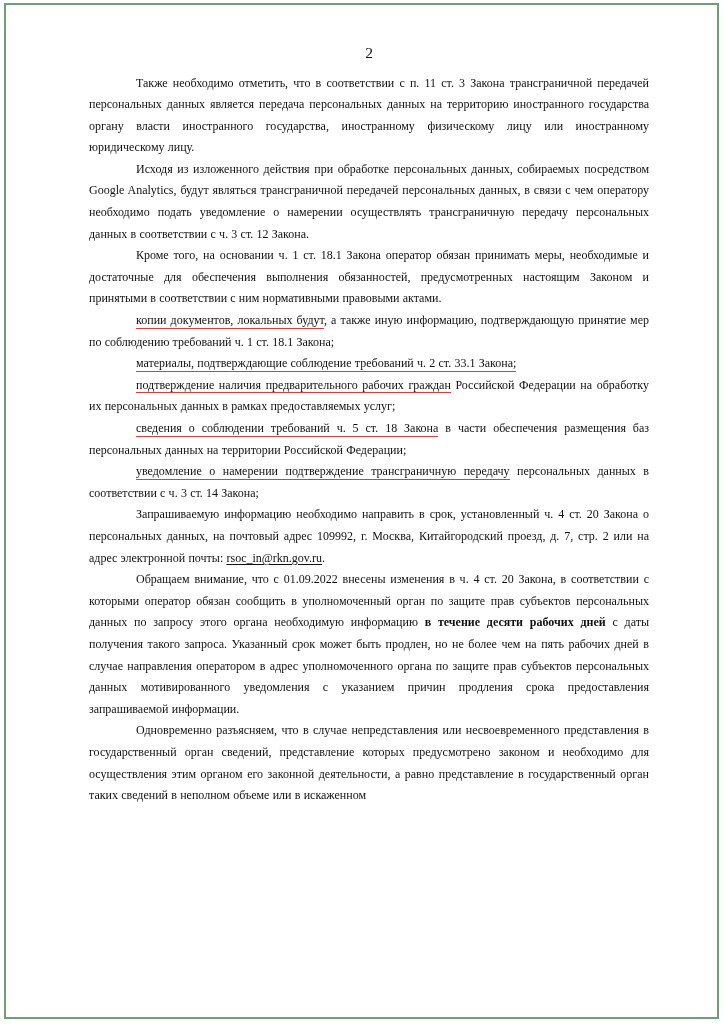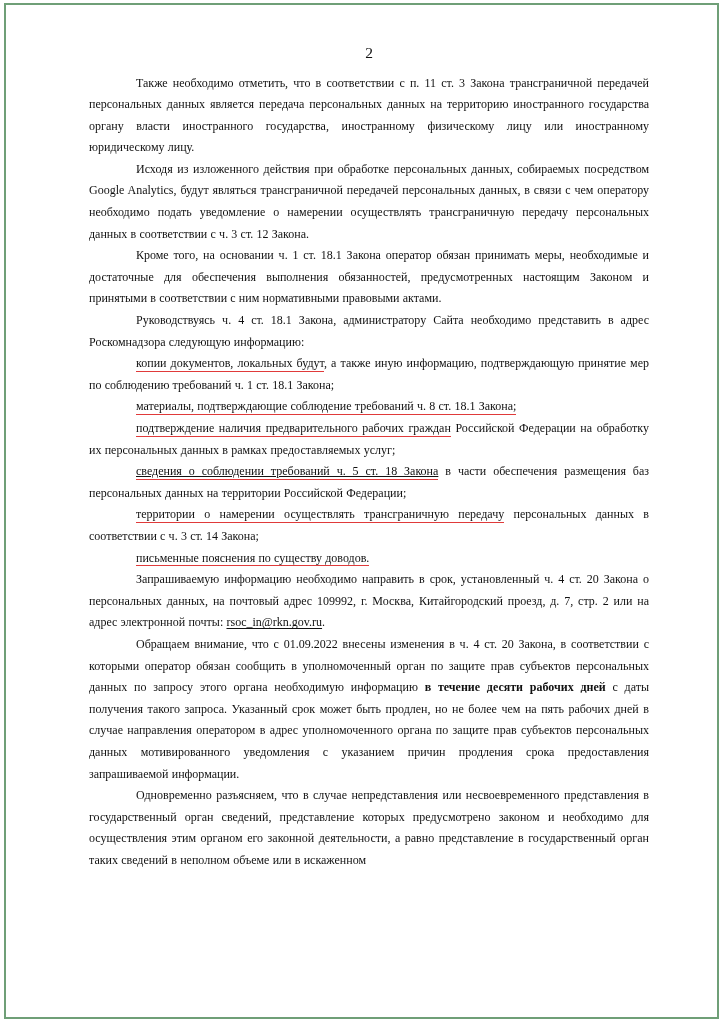--- a/index.html
+++ b/index.html
@@ -81,47 +81,41 @@
     </p>
 
     <p class="para">
       <span>Исходя из изложенного действия при обработке персональных данных, собираемых посредством Google Analytics, будут являться трансграничной передачей персональных данных, в связи с чем оператору необходимо подать уведомление о намерении осуществлять трансграничную передачу персональных данных в соответствии с ч. 3 ст. 12 Закона.</span>
     </p>
 
     <p class="para">
       <span>Кроме того, на основании ч. 1 ст. 18.1 Закона оператор обязан принимать меры, необходимые и достаточные для обеспечения выполнения обязанностей, предусмотренных настоящим Законом и принятыми в соответствии с ним нормативными правовыми актами.</span>
     </p>
 
-    <p class="para">
-      <span>Руководствуясь ч. 4 ст. 18.1 Закона, администратору Сайта необходимо представить в адрес Роскомнадзора следующую информацию:</span>
-    </p>
 
     <p class="para">
       <span class="ru" style="border-bottom-color: rgb(224, 58, 58);">копии документов, локальных будут</span><span>, а также иную информацию, подтверждающую принятие мер по соблюдению требований ч. 1 ст. 18.1 Закона;</span>
     </p>
 
     <p class="para">
-      <span class="ru" style="border-bottom-color: rgb(224, 58, 58);">материалы, подтверждающие соблюдение требований ч. 8 ст. 18.1 Закона;</span>
+      <span class="ru" style="border-bottom-color: rgb(224, 58, 58);">материалы, подтверждающие соблюдение требований ч. 2 ст. 33.1 Закона;</span>
     </p>
 
     <p class="para">
       <span class="ru" style="border-bottom-color: rgb(224, 58, 58);">подтверждение наличия предварительного рабочих граждан</span><span> Российской Федерации на обработку их персональных данных в рамках предоставляемых услуг;</span>
     </p>
 
     <p class="para">
-      <span class="ru" style="border-bottom-color: rgb(224, 58, 58); text-decoration: underline;">сведения о соблюдении требований ч. 5 ст. 18 Закона</span><span> в части обеспечения размещения баз персональных данных на территории Российской Федерации;</span>
+      <span class="ru" style="border-bottom-color: rgb(224, 58, 58);">сведения о соблюдении требований ч. 5 ст. 18 Закона</span><span> в части обеспечения размещения баз персональных данных на территории Российской Федерации;</span>
     </p>
 
     <p class="para">
-      <span class="ru" style="border-bottom-color: rgb(224, 58, 58);">территории о намерении осуществлять трансграничную передачу</span><span> персональных данных в соответствии с ч. 3 ст. 14 Закона;</span>
+      <span class="ru" style="border-bottom-color: rgb(224, 58, 58);">уведомление о намерении подтверждение трансграничную передачу</span><span> персональных данных в соответствии с ч. 3 ст. 14 Закона;</span>
     </p>
 
-    <p class="para">
-      <span class="ru" style="border-bottom-color: rgb(224, 58, 58);">письменные пояснения по существу доводов.</span>
-    </p>
 
     <p class="para">
       <span>Запрашиваемую информацию необходимо направить в срок, установленный ч. 4 ст. 20 Закона о персональных данных, на почтовый адрес 109992, г. Москва, Китайгородский проезд, д. 7, стр. 2 или на адрес электронной почты: </span><span class="bu">rsoc_in@rkn.gov.ru</span><span>.</span>
     </p>
 
     <p class="para">
       <span>Обращаем внимание, что с 01.09.2022 внесены изменения в ч. 4 ст. 20 Закона, в соответствии с которыми оператор обязан сообщить в уполномоченный орган по защите прав субъектов персональных данных по запросу этого органа необходимую информацию </span><span class="bold">в течение десяти рабочих дней</span><span> с даты получения такого запроса. Указанный срок может быть продлен, но не более чем на пять рабочих дней в случае направления оператором в адрес уполномоченного органа по защите прав субъектов персональных данных мотивированного уведомления с указанием причин продления срока предоставления запрашиваемой информации.</span>
     </p>
 
     <p class="para">

